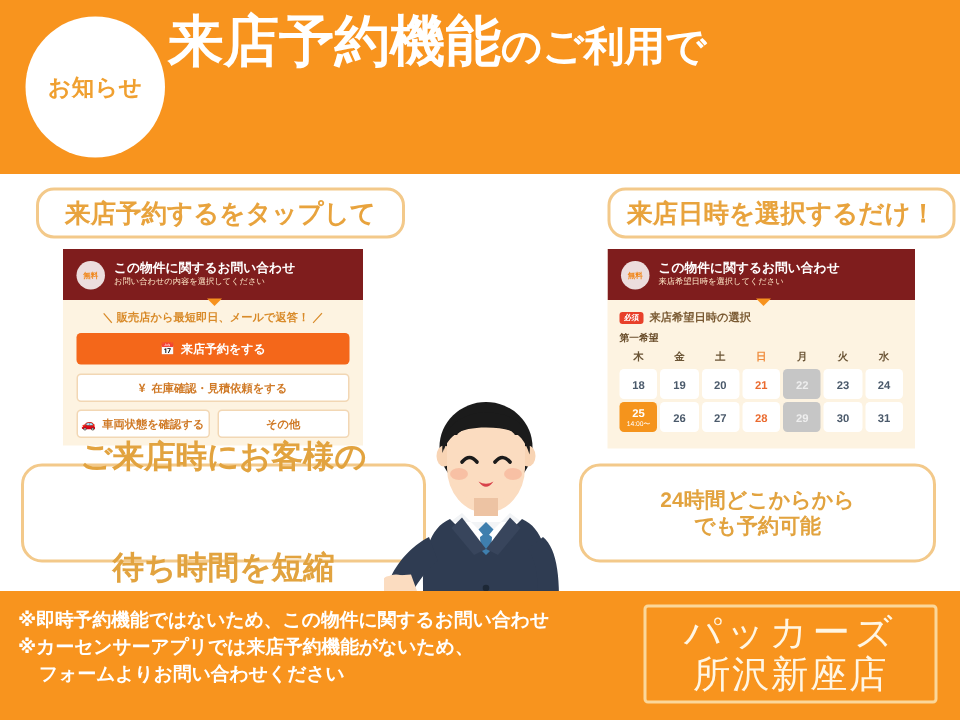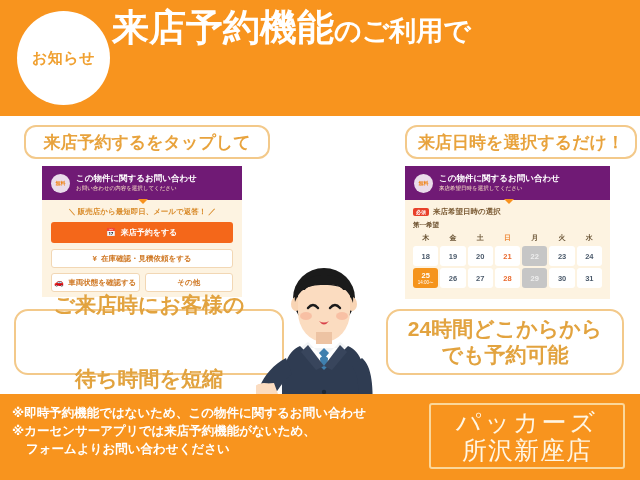--- a/index.html
+++ b/index.html
@@ -50,33 +50,33 @@
   .pill-right { left:405px; top:9px;  width:232px; height:34px; font-size:17px; }
 
   .benefit {
     position:absolute;
     border:2px solid #f3c98a; border-radius:14px;
     background:#ffffff;
     display:flex; flex-direction:column; align-items:center; justify-content:center;
     color:#e2a33f; font-weight:bold; line-height:1.22;
   }
   .benefit-left  { left:14px;  top:193px; width:270px; height:66px; font-size:21px;gap:48px; }
-  .benefit-right { left:386px; top:193px; width:238px; height:66px; font-size:21px; }
+  .benefit-right { left:386px; top:193px; width:238px; height:66px; font-size:14px; }
 
   
   .mock {
     position:absolute;
     background:#fdf3e1;
     overflow:hidden;
   }
   .mock-left  { left:42px;  top:50px;  width:200px; height:131px; }
   .mock-right { left:405px; top:50px;  width:205px; height:133px; }
 
   .mock-head {
-    background:#701a75; height:34px; width:100%;
+    background:#7f1d1d; height:34px; width:100%;
     display:flex; align-items:center; padding-left:9px; position:relative;
   }
   .mock-head-circle {
     width:19px; height:19px; border-radius:50%;
     background:rgba(255,255,255,.85);
     display:flex; align-items:center; justify-content:center;
     flex:0 0 auto;
   }
   .mock-head-circle span { font-size:5px; color:#f0861a; font-weight:bold; }
   .mock-head-txt { margin-left:6px; }

